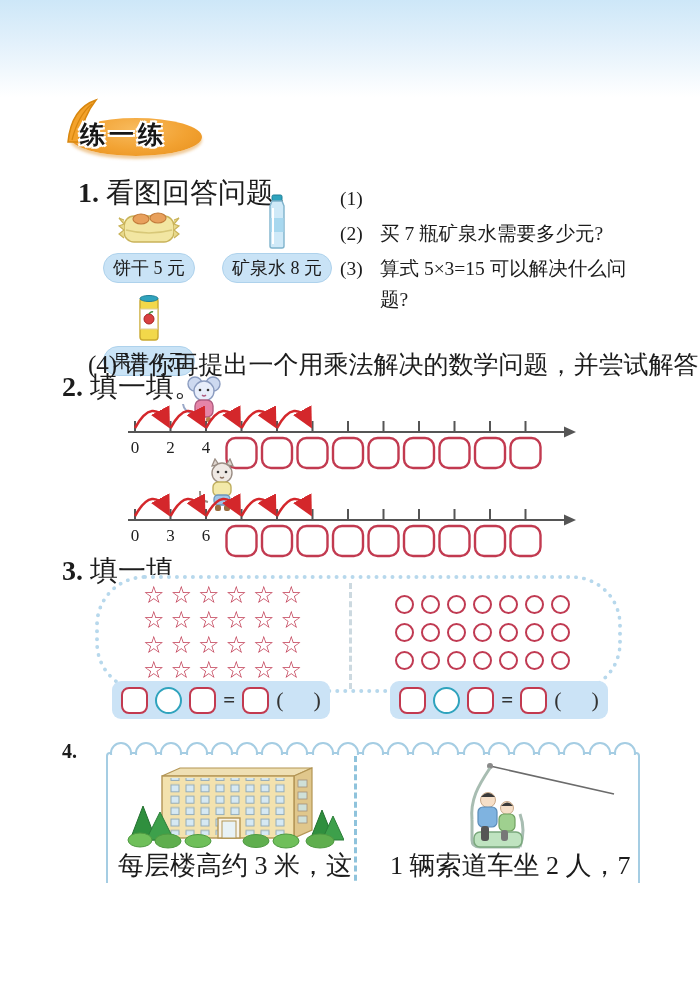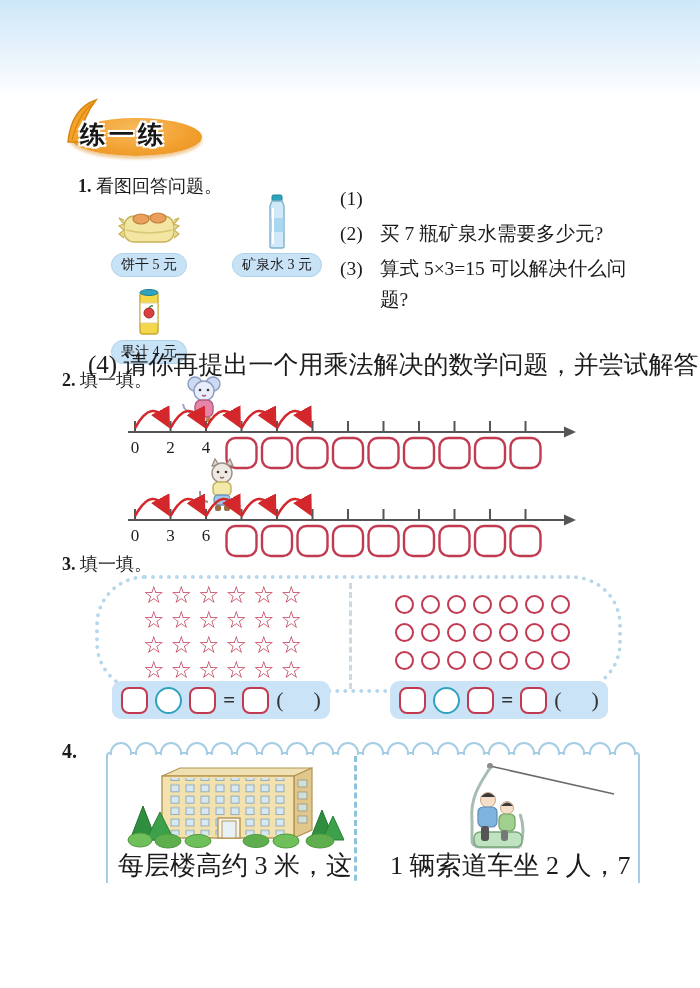--- a/index.html
+++ b/index.html
@@ -17,31 +17,31 @@
     border-radius:50%; box-shadow:0 3px 3px rgba(222,140,30,.45);
   }
   .badge-label {
     position:absolute; left:14px; top:14px; font-size:25px; font-weight:bold; color:#161616;
     letter-spacing:4px;
     text-shadow:-2px -2px 0 #fff, 2px -2px 0 #fff, -2px 2px 0 #fff, 2px 2px 0 #fff, 0 2px 0 #fff, 0 -2px 0 #fff;
   }
   .feather { position:absolute; left:-2px; top:-6px; }
   
   .sec-num { font-weight:bold; }
-  .sec-title { position:absolute; font-size:18px; }
+  .sec-title { position:absolute; font-size:28px; }
   
   .items-grid {
     position:absolute; left:88px; top:194px; width:252px;
     display:grid; grid-template-columns:122px 126px; column-gap:4px; row-gap:4px;
   }
   .item-cell { display:flex; flex-direction:column; align-items:center; }
   .item-art { height:56px; display:flex; align-items:flex-end; justify-content:center; }
   .pill {
     margin-top:3px; background:#c9e3f6; border:1px solid #aed2ec; border-radius:15px;
-    padding:2px 9px; font-size:14px; white-space:nowrap;
+    padding:2px 9px; font-size:18px; white-space:nowrap;
   }
   .questions { position:absolute; left:340px; top:184px; width:312px; font-size:19.5px; line-height:1.55; }
   .q-row { display:flex; margin-bottom:5px; }
   .q-num { width:40px; flex:0 0 40px; }
   .q-text { width:252px; }
   .q4-line { position:absolute; left:88px; top:348px; width:580px; font-size:25px; white-space:nowrap; }
   
   .numline { position:absolute; left:126px; width:470px; height:96px; }
   .numline svg.numline-svg { position:absolute; left:0; top:0; }
   .animal { position:absolute; }
@@ -125,21 +125,21 @@
     </div>
     <div class="item-cell">
       <div class="item-art">
         <svg width="26" height="56" viewBox="0 0 26 56">
           <rect x="8" y="1" width="10" height="6" rx="1.5" fill="#2fa3bd" stroke="#1f7f96" stroke-width="1"></rect>
           <path d="M8,7 L6,12 L6,52 Q6,54 8,54 L18,54 Q20,54 20,52 L20,12 L18,7 Z" fill="#cfe9f8" stroke="#7fb3cc" stroke-width="1.4"></path>
           <rect x="6.5" y="24" width="13" height="14" fill="#a8d8ef"></rect>
           <path d="M9 14 L9 50" stroke="#ffffff" stroke-width="2"></path>
         </svg>
       </div>
-      <div class="pill">矿泉水 3 元</div>
+      <div class="pill">矿泉水 8 元</div>
     </div>
     <div class="item-cell">
       <div class="item-art">
         <svg width="26" height="50" viewBox="0 0 26 50">
           <rect x="4" y="5" width="18" height="42" rx="3" fill="#f2d84a" stroke="#c9a92f" stroke-width="1.4"></rect>
           <ellipse cx="13" cy="5.5" rx="9" ry="3" fill="#2fa3bd" stroke="#1f7f96" stroke-width="1"></ellipse>
           <rect x="4.5" y="16" width="17" height="20" fill="#ffffff" stroke="#e0cf9a" stroke-width="1"></rect>
           <circle cx="13" cy="26" r="5" fill="#d84040" stroke="#a82323" stroke-width="1"></circle>
           <path d="M13 21 Q15 18 17 19" fill="none" stroke="#3d8c3d" stroke-width="1.6"></path>
         </svg>

